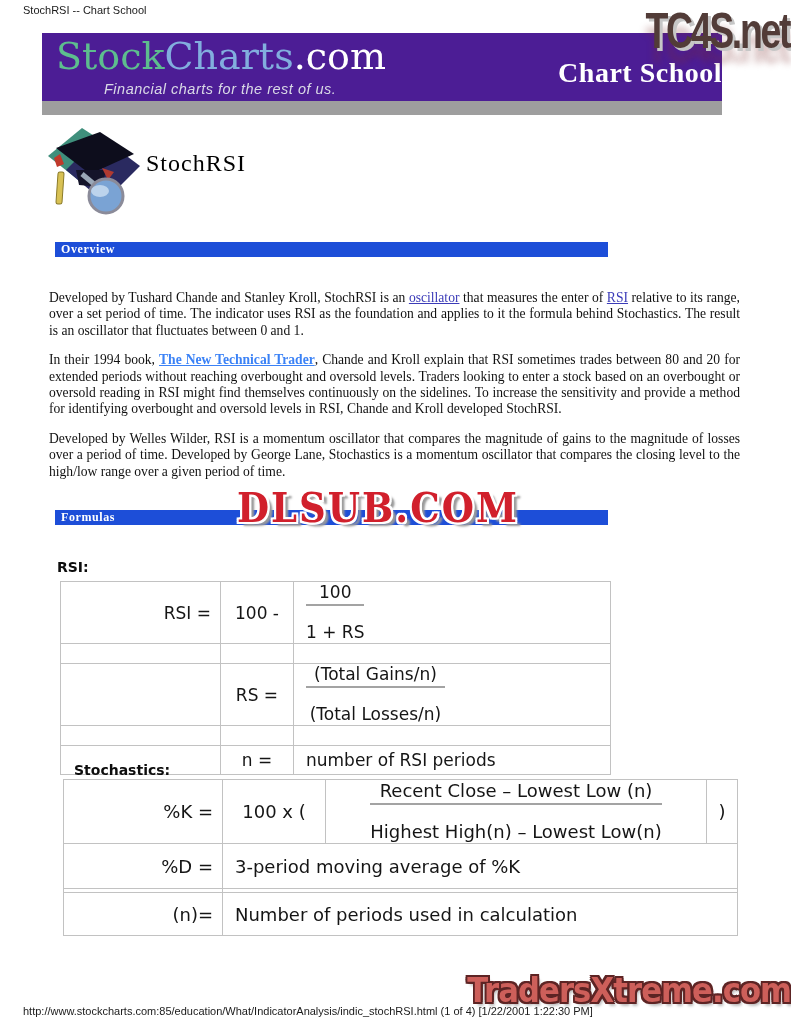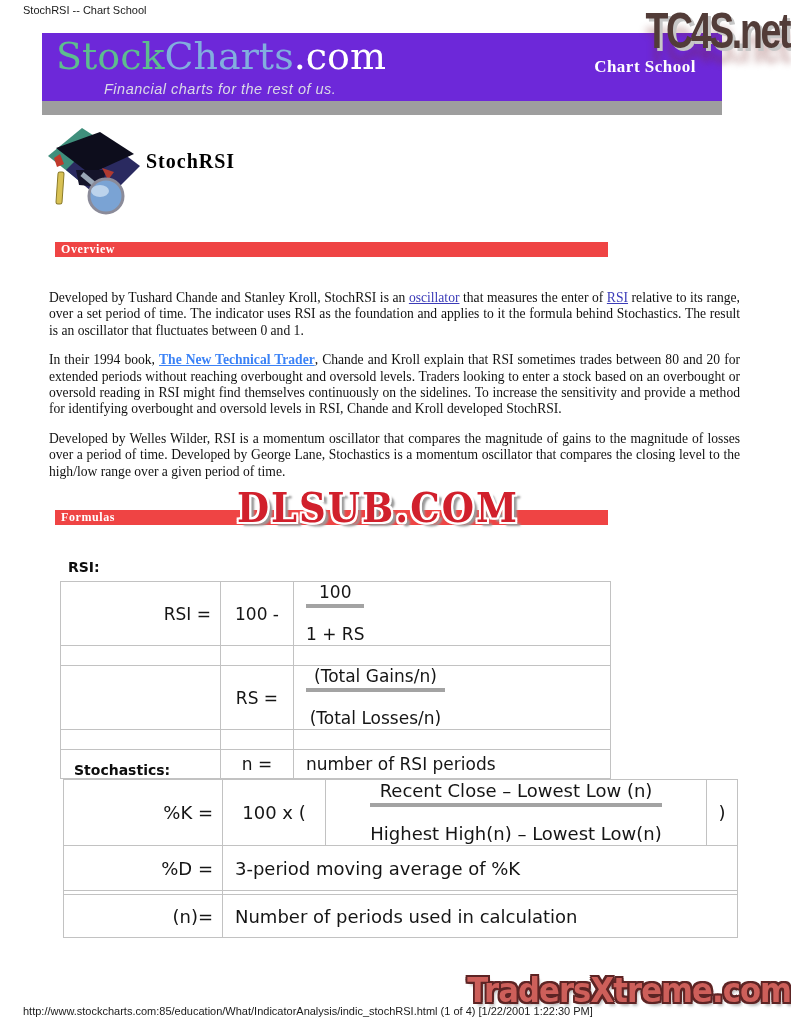--- a/index.html
+++ b/index.html
@@ -20,51 +20,51 @@
          color:#d1202c;transform:scaleY(1.12);transform-origin:top left;
          text-shadow:-2px -2px 0 #fff,2px -2px 0 #fff,-2px 2px 0 #fff,2px 2px 0 #fff,
                      0 -2px 0 #fff,0 2px 0 #fff,-2px 0 0 #fff,2px 0 0 #fff,5px 4px 2px #9a9a9a;}
   .tradersx{position:absolute;right:0px;top:974px;z-index:9;
             font-family:"DejaVu Sans",sans-serif;font-weight:bold;font-size:33px;line-height:1.05;
             letter-spacing:-1px;color:#cd5f5a;transform:scale(0.93,1);transform-origin:top right;
             text-shadow:-2px -2px 0 #5d2424,2px -2px 0 #5d2424,-2px 2px 0 #5d2424,2px 2px 0 #5d2424,
                         0 -2px 0 #5d2424,0 2px 0 #5d2424,-2px 0 0 #5d2424,2px 0 0 #5d2424,3px 4px 3px #bdbdbd;}
 
   
-  .banner{position:absolute;left:42px;top:33px;width:680px;height:68px;background:#6d28d9;z-index:1;}
+  .banner{position:absolute;left:42px;top:33px;width:680px;height:68px;background:#4c1d95;z-index:1;}
   .logo{position:absolute;left:14px;top:3px;font-family:"DejaVu Serif",serif;font-size:38px;line-height:1.1;white-space:nowrap;}
   .logo .g{color:#5dbd8e;} .logo .b{color:#82aede;} .logo .w{color:#ffffff;}
   .tagline{position:absolute;left:62px;top:48px;font:italic 14.5px "Liberation Sans",sans-serif;color:#d9d9e6;letter-spacing:.5px;}
-  .chart-school{position:absolute;right:26px;top:24px;font-family:"Liberation Serif",serif;font-weight:bold;
-                font-size:17px;color:#fff;letter-spacing:.5px;}
+  .chart-school{position:absolute;right:0;top:24px;font-family:"Liberation Serif",serif;font-weight:bold;
+                font-size:28px;color:#fff;letter-spacing:.5px;}
   .gray-bar{position:absolute;left:42px;top:101px;width:680px;height:14px;background:#9e9e9e;}
 
   
   .cap-icon{position:absolute;left:44px;top:124px;width:100px;height:95px;}
   .article-heading{position:absolute;left:146px;top:150px;font-family:"Liberation Serif",serif;
-                   font-weight:bold;font-size:20px;letter-spacing:1px;color:#000;}
-  .section-bar{position:absolute;left:55px;width:553px;height:15px;background:#ef4444;color:#fff;
+                   font-weight:normal;font-size:24px;letter-spacing:1px;color:#000;}
+  .section-bar{position:absolute;left:55px;width:553px;height:15px;background:#1d4ed8;color:#fff;
                font-family:"Liberation Serif",serif;font-weight:bold;font-size:12px;line-height:15px;
                padding-left:6px;letter-spacing:.6px;box-sizing:border-box;}
   .bar-overview{top:242px;} .bar-formulas{top:510px;}
   .paras{position:absolute;left:49px;top:290px;width:691px;font-size:13.6px;line-height:16.4px;text-align:justify;}
   .paras p{margin:0 0 13px 0;}
   .paras a{color:#3b3bb8;text-decoration:underline;cursor:pointer;}
   .paras a.book{font-weight:bold;color:#3b82f6;text-decoration:underline;}
 
   
   .ftable{position:absolute;border-collapse:collapse;table-layout:fixed;font-family:"DejaVu Sans",sans-serif;color:#151515;}
   .ftable td{border:1px solid #c2c2c2;vertical-align:middle;padding:1px 2px;overflow:hidden;}
   .tbl-label{position:absolute;font-family:"DejaVu Sans",sans-serif;font-weight:bold;font-size:14px;color:#0d0d0d;}
-  .lbl-rsi{left:68px;top:559px;} .lbl-stoch{left:74px;top:762px;}
+  .lbl-rsi{left:57px;top:559px;} .lbl-stoch{left:74px;top:762px;}
   .t-rsi{left:60px;top:581px;width:550px;font-size:17px;}
   .t-stoch{left:63px;top:779px;width:674px;font-size:18px;}
   .ra{text-align:right;padding-right:9px!important;} .ce{text-align:center;} .le{text-align:left;padding-left:12px!important;}
   .frac{display:inline-block;vertical-align:middle;text-align:center;line-height:1.15;}
-  .frac .num{display:block;border-bottom:4px solid #a3a3a3;padding:0 8px 1px 8px;}
+  .frac .num{display:block;border-bottom:2px solid #a3a3a3;padding:0 8px 1px 8px;}
   .frac .den{display:block;padding-top:17px;}
 </style>
 </head>
 <body>
 
 <div class="page">
 
   <div class="doc-title">StochRSI -- Chart School</div>
 
   <div class="tc4s">TC4S.net</div>

